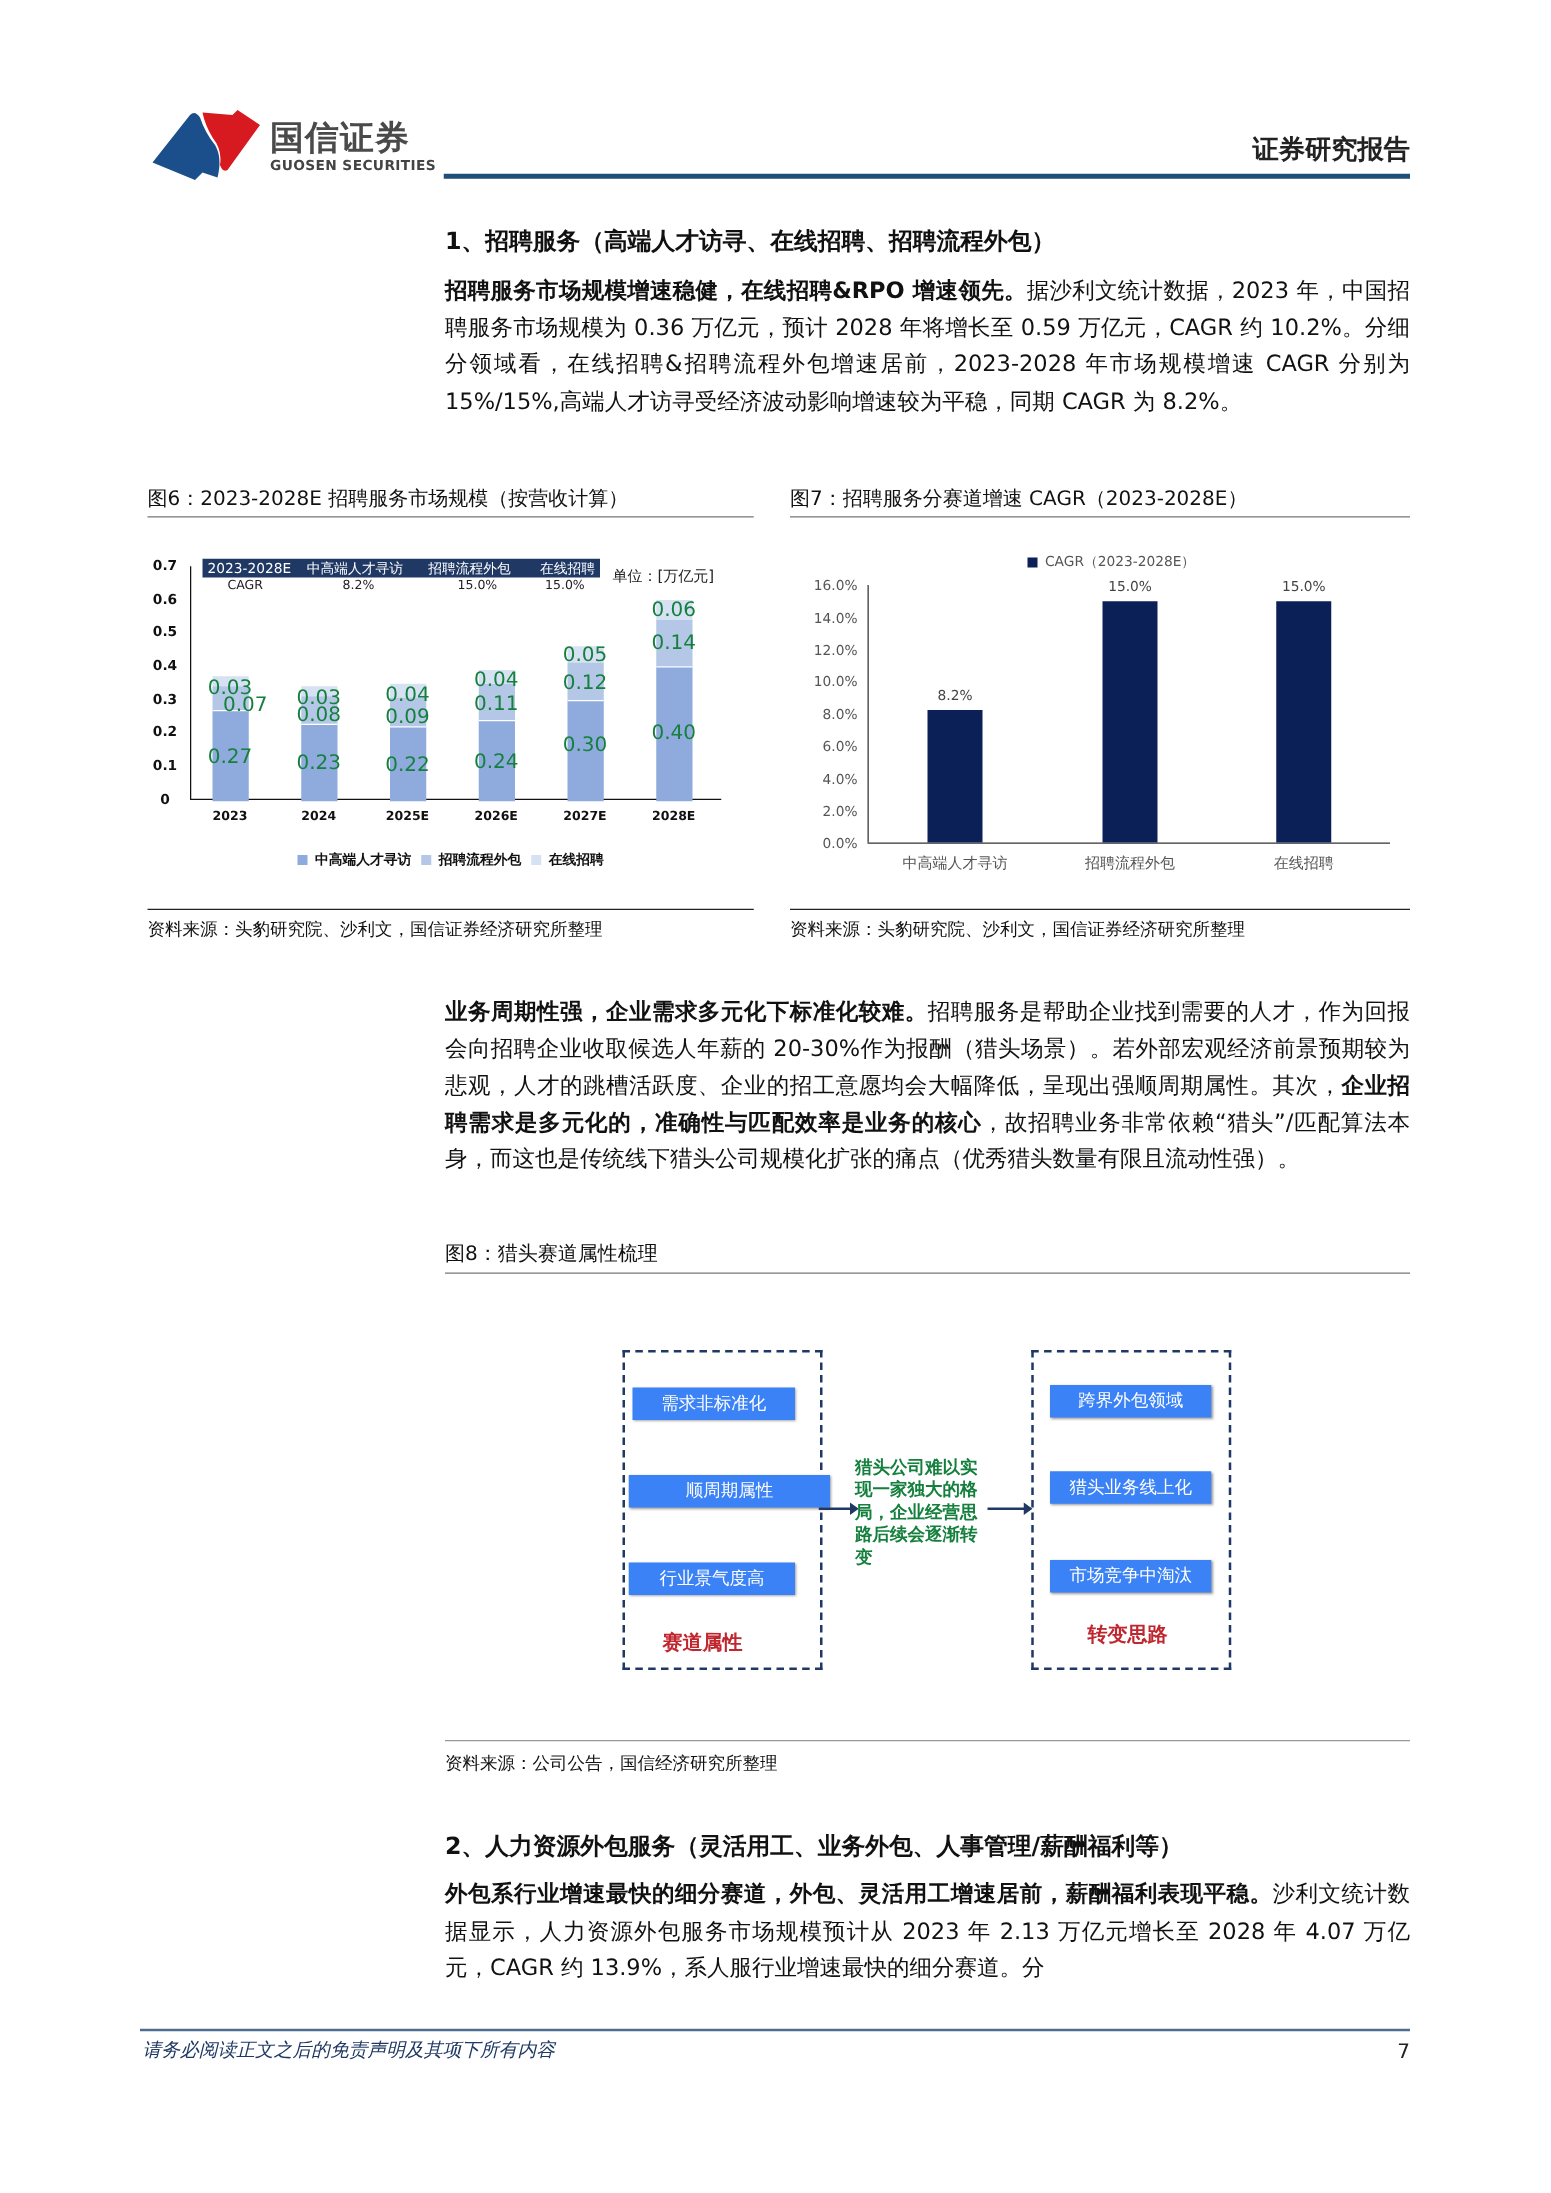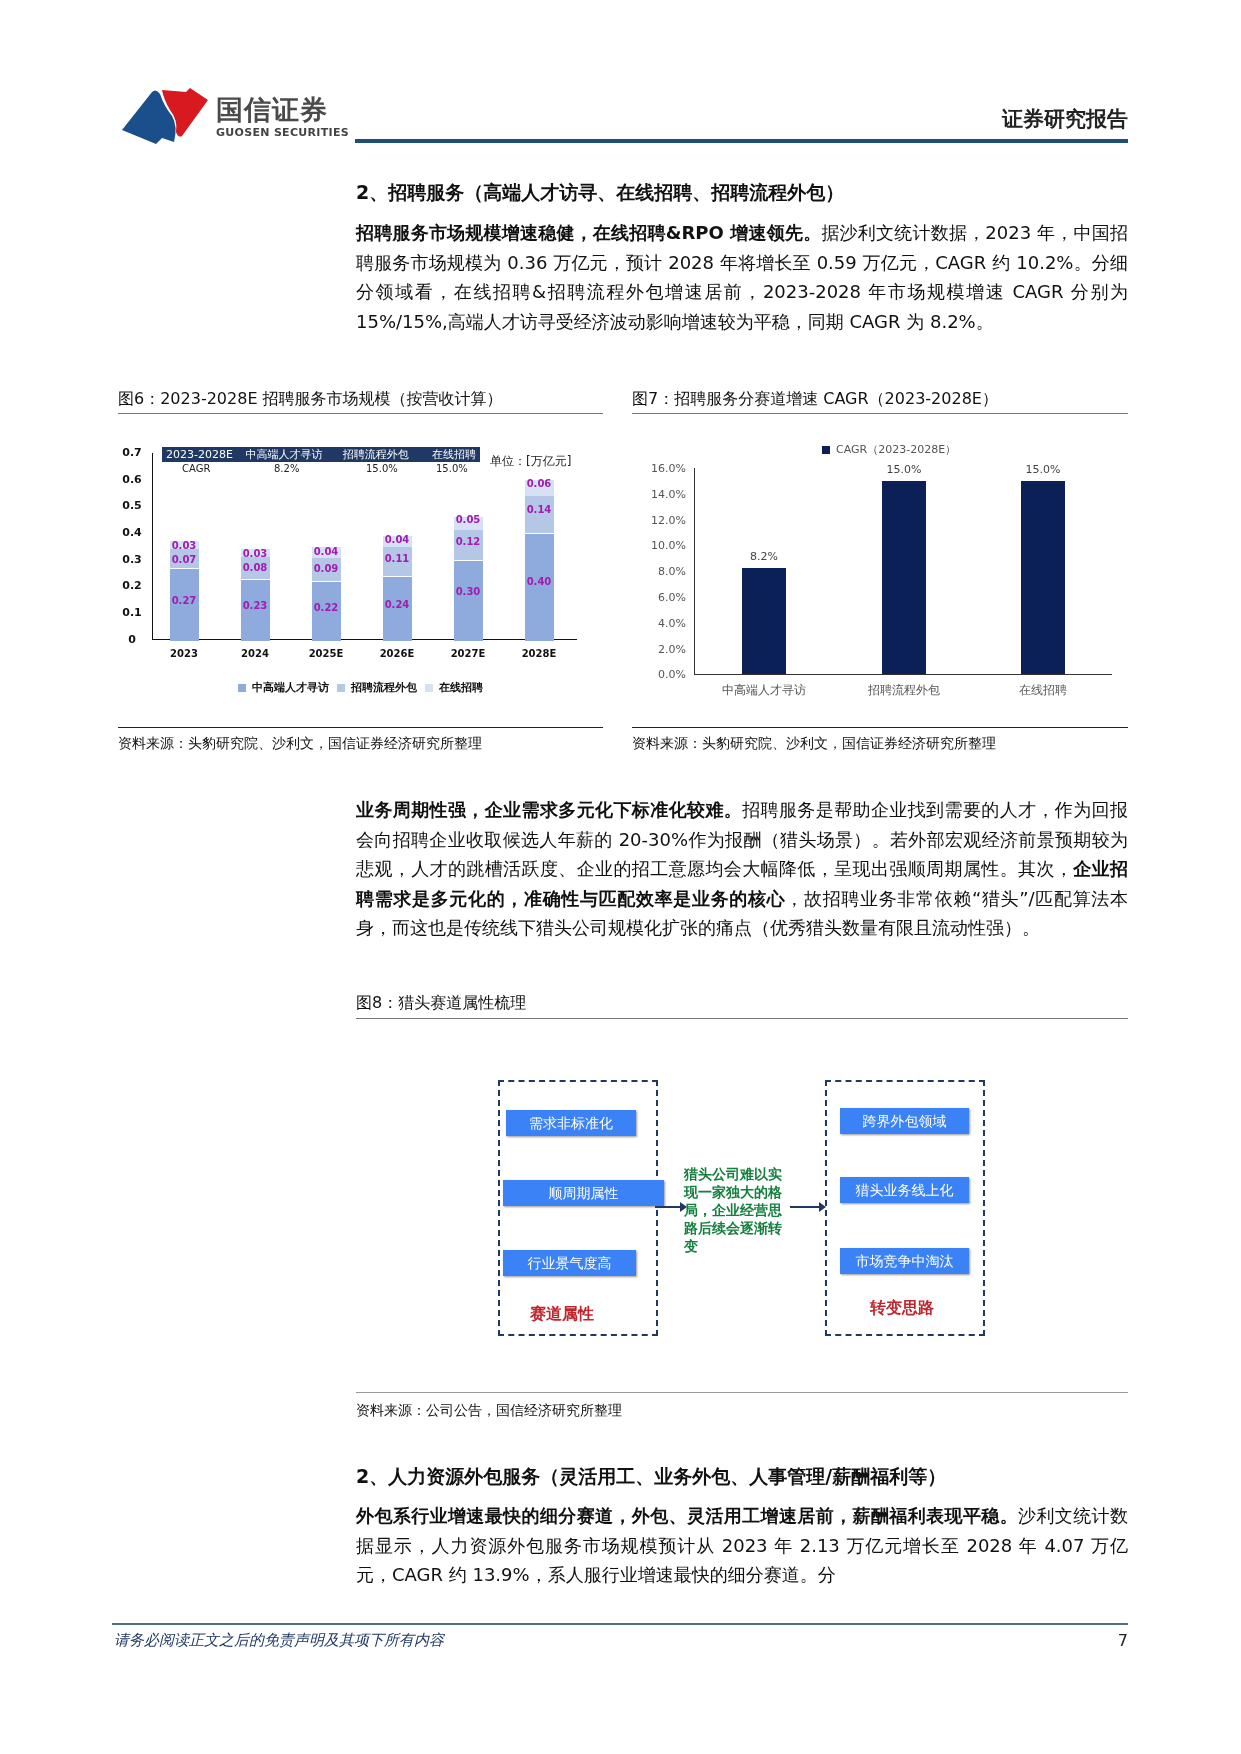--- a/index.html
+++ b/index.html
@@ -19,21 +19,21 @@
   .fig-rule{height:1px;background:#777;}
   .src{font-size:14px;color:#111;}
   
   #c6{left:118px;top:440px;width:485px;height:260px;}
   .ytick{position:absolute;font-size:11px;font-weight:bold;color:#111;text-align:center;width:28px;}
   .bar6{position:absolute;width:29px;}
   .seg{position:absolute;left:0;width:29px;}
   .seg.s1{background:#8faadc;}
   .seg.s2{background:#b4c7e7;}
   .seg.s3{background:#d6e1f3;}
-  .blabel{position:absolute;width:60px;text-align:center;font-size:10px;font-weight:bold;color:#a21caf;}
+  .blabel{position:absolute;width:60px;text-align:center;font-size:16px;font-weight:normal;color:#15803d;}
   .xlab6{position:absolute;width:60px;text-align:center;font-size:10px;font-weight:bold;color:#111;}
   #c6-table{position:absolute;left:44px;top:7px;width:318px;height:15px;background:#1f3864;color:#fff;font-size:11px;display:flex;align-items:center;}
   #c6-table span{padding:0 4px;white-space:nowrap;}
   #c6-cagr{position:absolute;left:44px;top:23px;width:318px;font-size:10px;color:#222;}
   #c6-cagr span{position:absolute;}
   #c6-unit{position:absolute;left:372px;top:13px;font-size:12px;color:#222;}
   #c6-legend{position:absolute;left:120px;top:240px;font-size:11px;font-weight:bold;color:#111;display:flex;gap:4px;align-items:center;}
   .lsw{display:inline-block;width:8px;height:8px;margin-right:2px;}
   
   #c7{left:630px;top:430px;width:500px;height:280px;}
@@ -58,21 +58,21 @@
 
 <svg id="logo" class="abs" viewBox="0 0 90 60">
   <path d="M2 44 L32 6 Q36 2 40 8 Q44 20 52 30 Q58 40 54 56 L42 52 L36 58 Z" fill="#1a4f8b"></path>
   <path d="M42 4 L66 6 L70 2 L88 14 L62 50 Q58 52 56 46 Q58 34 50 24 Q44 14 42 4 Z" fill="#d71920"></path>
 </svg>
 <div id="brand-cn" class="abs">国信证券</div>
 <div id="brand-en" class="abs">GUOSEN SECURITIES</div>
 <div id="report-type" class="abs">证券研究报告</div>
 <div id="header-rule" class="abs"></div>
 
-<div class="abs h2" style="left:356px;top:180px;">2、招聘服务（高端人才访寻、在线招聘、招聘流程外包）</div>
+<div class="abs h2" style="left:356px;top:180px;">1、招聘服务（高端人才访寻、在线招聘、招聘流程外包）</div>
 <div class="abs para" style="top:218px;"><b>招聘服务市场规模增速稳健，在线招聘&amp;RPO 增速领先。</b><span>据沙利文统计数据，2023 年，中国招聘服务市场规模为 0.36 万亿元，预计 2028 年将增长至 0.59 万亿元，CAGR 约 10.2%。分细分领域看，在线招聘&amp;招聘流程外包增速居前，2023-2028 年市场规模增速 CAGR 分别为 15%/15%,高端人才访寻受经济波动影响增速较为平稳，同期 CAGR 为 8.2%。</span></div>
 
 <div class="abs fig-title" style="left:118px;top:389px;">图6：2023-2028E 招聘服务市场规模（按营收计算）</div>
 <div class="abs fig-rule" style="left:118px;top:413px;width:485px;"></div>
 
 <div id="c6" class="abs">
   <div id="c6-table">
     <span style="width:72px;">2023-2028E</span>
     <span style="width:90px;">中高端人才寻访</span>
     <span style="width:82px;">招聘流程外包</span>
@@ -122,21 +122,21 @@
       <div class="seg s2" style="top:13px;height:30px;"></div>
       <div class="seg s1" style="top:43px;height:80px;border-top:1px solid #fff;"></div>
   </div>
   <div class="bar6" style="left:407px;top:40px;height:160px;">
     <div class="seg s3" style="top:0;height:16px;"></div>
       <div class="seg s2" style="top:16px;height:37px;"></div>
       <div class="seg s1" style="top:53px;height:107px;border-top:1px solid #fff;"></div>
   </div>
 
   <div class="blabel" style="left:36px;top:100px;">0.03</div>
-  <div class="blabel" style="left:36px;top:114px;">0.07</div>
+  <div class="blabel" style="left:36px;top:114px;text-align:right;">0.07</div>
   <div class="blabel" style="left:36px;top:155px;">0.27</div>
   <div class="blabel" style="left:107px;top:108px;">0.03</div>
   <div class="blabel" style="left:107px;top:122px;">0.08</div>
   <div class="blabel" style="left:107px;top:160px;">0.23</div>
   <div class="blabel" style="left:178px;top:106px;">0.04</div>
   <div class="blabel" style="left:178px;top:123px;">0.09</div>
   <div class="blabel" style="left:178px;top:162px;">0.22</div>
   <div class="blabel" style="left:249px;top:94px;">0.04</div>
   <div class="blabel" style="left:249px;top:113px;">0.11</div>
   <div class="blabel" style="left:249px;top:159px;">0.24</div>

